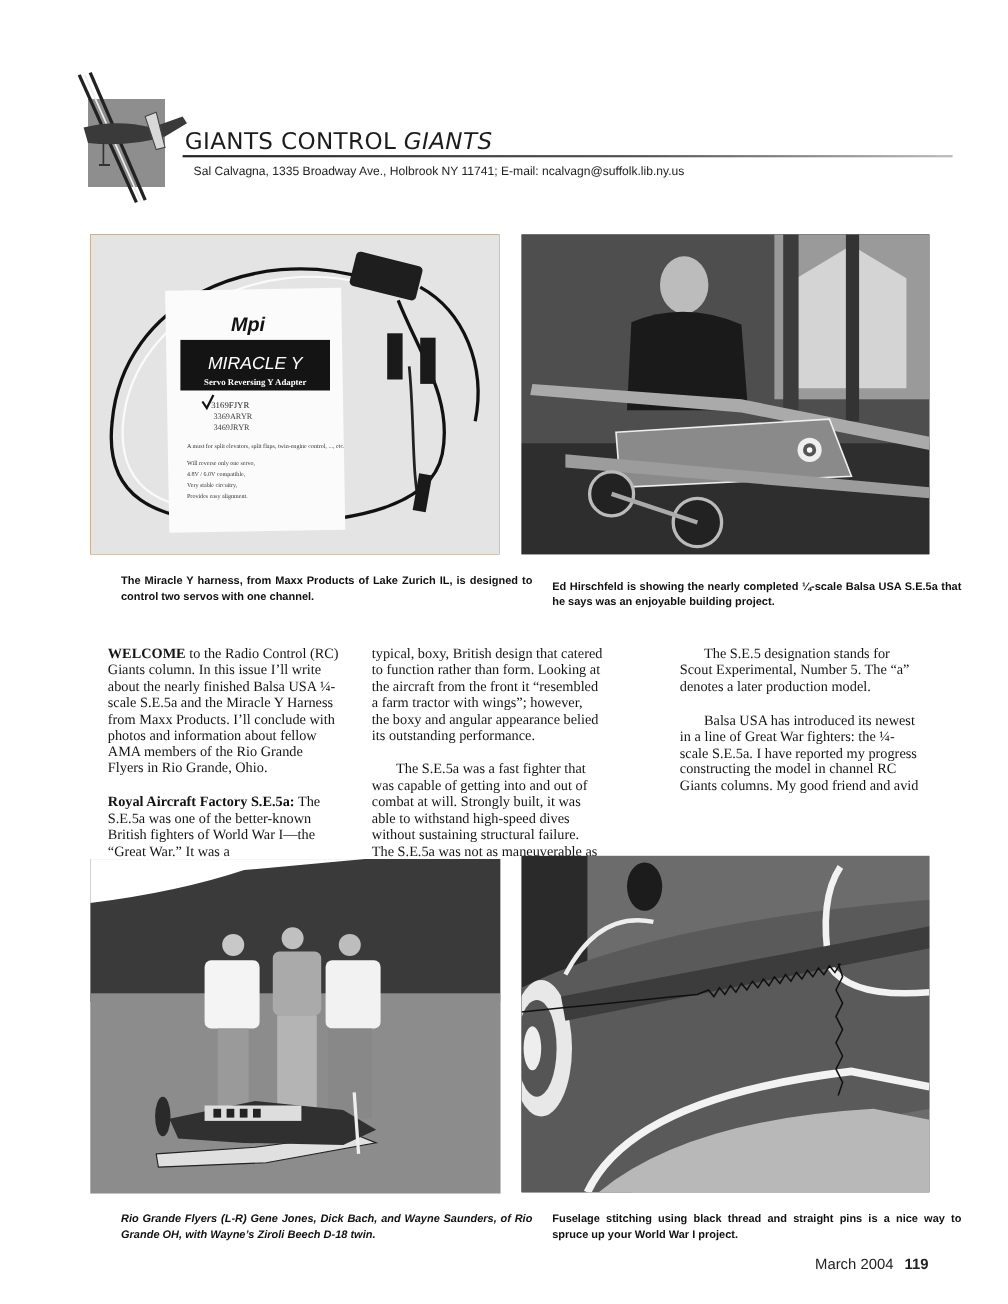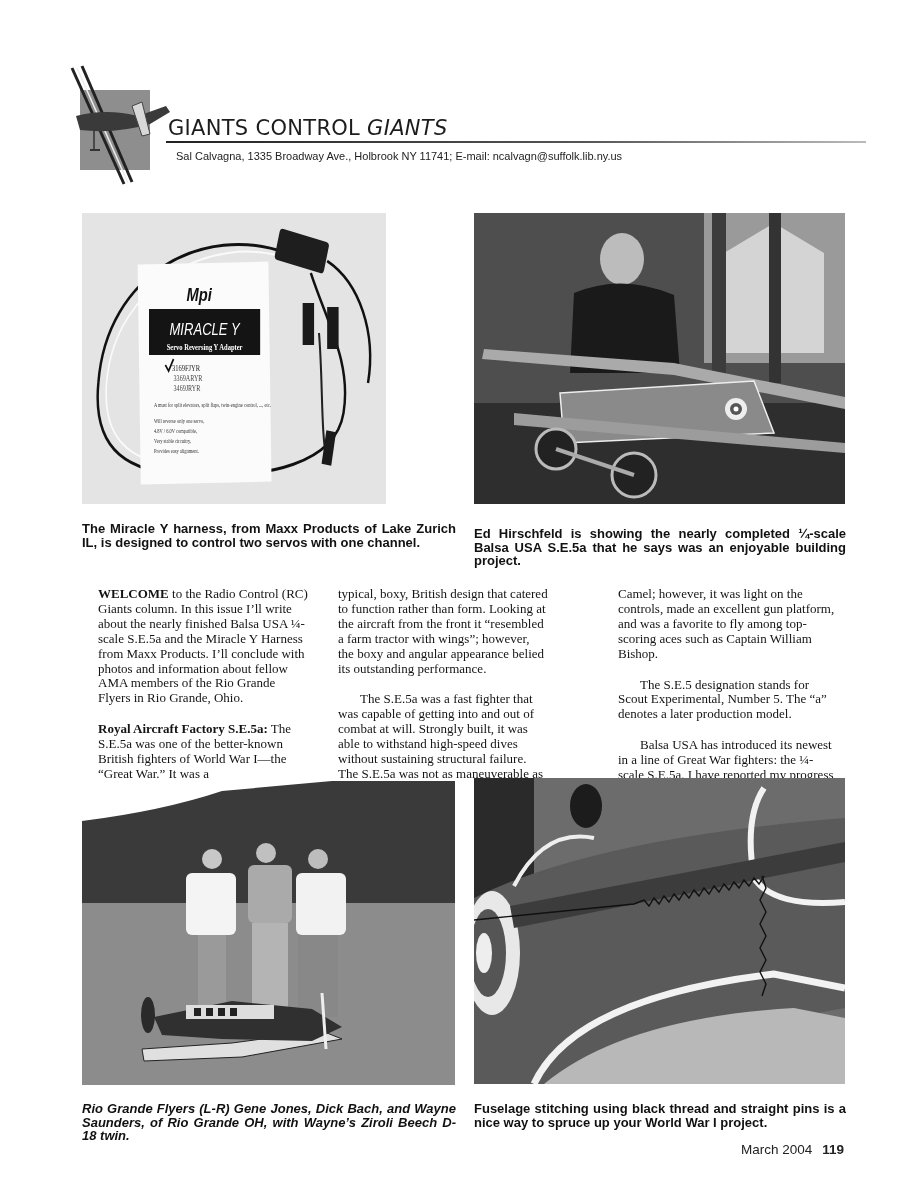--- a/index.html
+++ b/index.html
@@ -8,27 +8,27 @@
   
   .logo { position: absolute; left: 66px; top: 64px; width: 110px; height: 122px; }
   .title { position: absolute; left: 168px; top: 116px; font-size: 21px; letter-spacing: 0.3px; color: #1c1c1c; font-family: "DejaVu Sans", sans-serif; font-weight: normal; white-space: nowrap; }
   .title .giants { font-style: italic; text-align: right; }
   .rule { position: absolute; left: 166px; top: 141px; width: 700px; height: 2px; background: linear-gradient(to right, #222 0%, #555 60%, #bbb 100%); }
   .byline { position: absolute; left: 176px; top: 150px; font-size: 11px; color: #222; white-space: nowrap; font-family: "Liberation Sans", sans-serif; }
 
   
   .photo { position: absolute; overflow: hidden; }
   .photo svg { display: block; width: 100%; height: 100%; }
-  #photo-harness { left: 82px; top: 213px; width: 304px; height: 291px; background: #a16207; }
+  #photo-harness { left: 82px; top: 213px; width: 372px; height: 291px; background: #a16207; }
   #photo-se5a { left: 474px; top: 213px; width: 371px; height: 291px; background: #5a5a5a; }
   #photo-flyers { left: 82px; top: 781px; width: 373px; height: 304px; background: #8a8a8a; }
   #photo-stitch { left: 474px; top: 778px; width: 371px; height: 306px; background: #6d6d6d; }
 
   
-  .caption { position: absolute; font-family: "Liberation Sans", sans-serif; font-weight: bold; font-size: 13px; line-height: 13.5px; color: #111; text-align: justify; }
+  .caption { position: absolute; font-family: "Liberation Sans", sans-serif; font-weight: bold; font-size: 10px; line-height: 13.5px; color: #111; text-align: justify; margin-left: 28px; }
   #cap-harness { left: 82px; top: 522px; width: 374px; }
   #cap-se5a { left: 474px; top: 527px; width: 372px; }
   #cap-flyers { left: 82px; top: 1102px; width: 374px; font-style: italic; }
   #cap-stitch { left: 474px; top: 1102px; width: 372px; }
 
   
   .col { position: absolute; top: 571px; width: 242px; font-family: "Liberation Serif", serif; font-size: 13px; line-height: 14.9px; color: #141414; }
   #col-1 { left: 82px; }
   #col-2 { left: 322px; font-family: Liberation Serif, serif; }
   #col-3 { left: 602px; width: 250px; }
@@ -130,21 +130,20 @@
 
 <div class="col" id="col-1">
   <p><b>WELCOME</b><span> to the Radio Control (RC) Giants column. In this issue I’ll write about the nearly finished Balsa USA ¼-scale S.E.5a and the Miracle Y Harness from Maxx Products. I’ll conclude with photos and information about fellow AMA members of the Rio Grande Flyers in Rio Grande, Ohio.</span></p>
   <p class="gap"><b>Royal Aircraft Factory S.E.5a:</b><span> The S.E.5a was one of the better-known British fighters of World War I—the “Great War.” It was a</span></p>
 </div>
 <div class="col" id="col-2">
   <p>typical, boxy, British design that catered to function rather than form. Looking at the aircraft from the front it “resembled a farm tractor with wings”; however, the boxy and angular appearance belied its outstanding performance.</p>
   <p class="indent">The S.E.5a was a fast fighter that was capable of getting into and out of combat at will. Strongly built, it was able to withstand high-speed dives without sustaining structural failure. The S.E.5a was not as maneuverable as the famous Sopwith</p>
 </div>
 <div class="col" id="col-3">
-  <p>Camel; however, it was light on the controls, made an excellent gun platform, and was a favorite to fly among top-scoring aces such as Captain William Bishop.</p>
   <p class="indent">The S.E.5 designation stands for Scout Experimental, Number 5. The “a” denotes a later production model.</p>
   <p class="indent">Balsa USA has introduced its newest in a line of Great War fighters: the ¼-scale S.E.5a. I have reported my progress constructing the model in channel RC Giants columns. My good friend and avid</p>
 </div>
 
 <div class="photo" id="photo-flyers">
   <svg viewBox="0 0 373 304" preserveAspectRatio="none">
     <rect width="373" height="304" fill="#ffffff"></rect>
     <path d="M0 40 Q80 30 140 10 L250 0 L373 0 L373 130 L0 130 Z" fill="#3a3a3a"></path>
     <rect x="0" y="122" width="373" height="182" fill="#8c8c8c"></rect>
 

